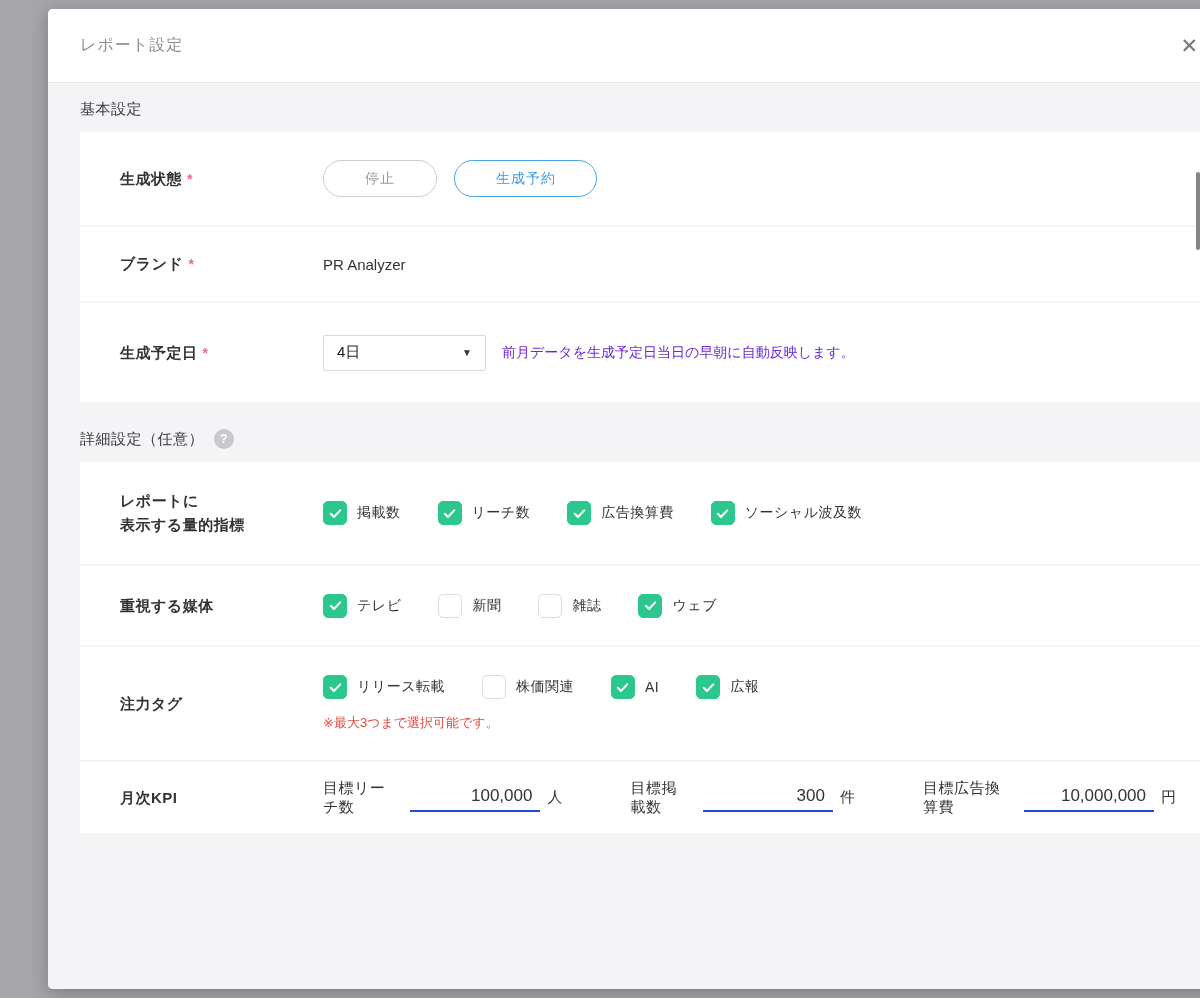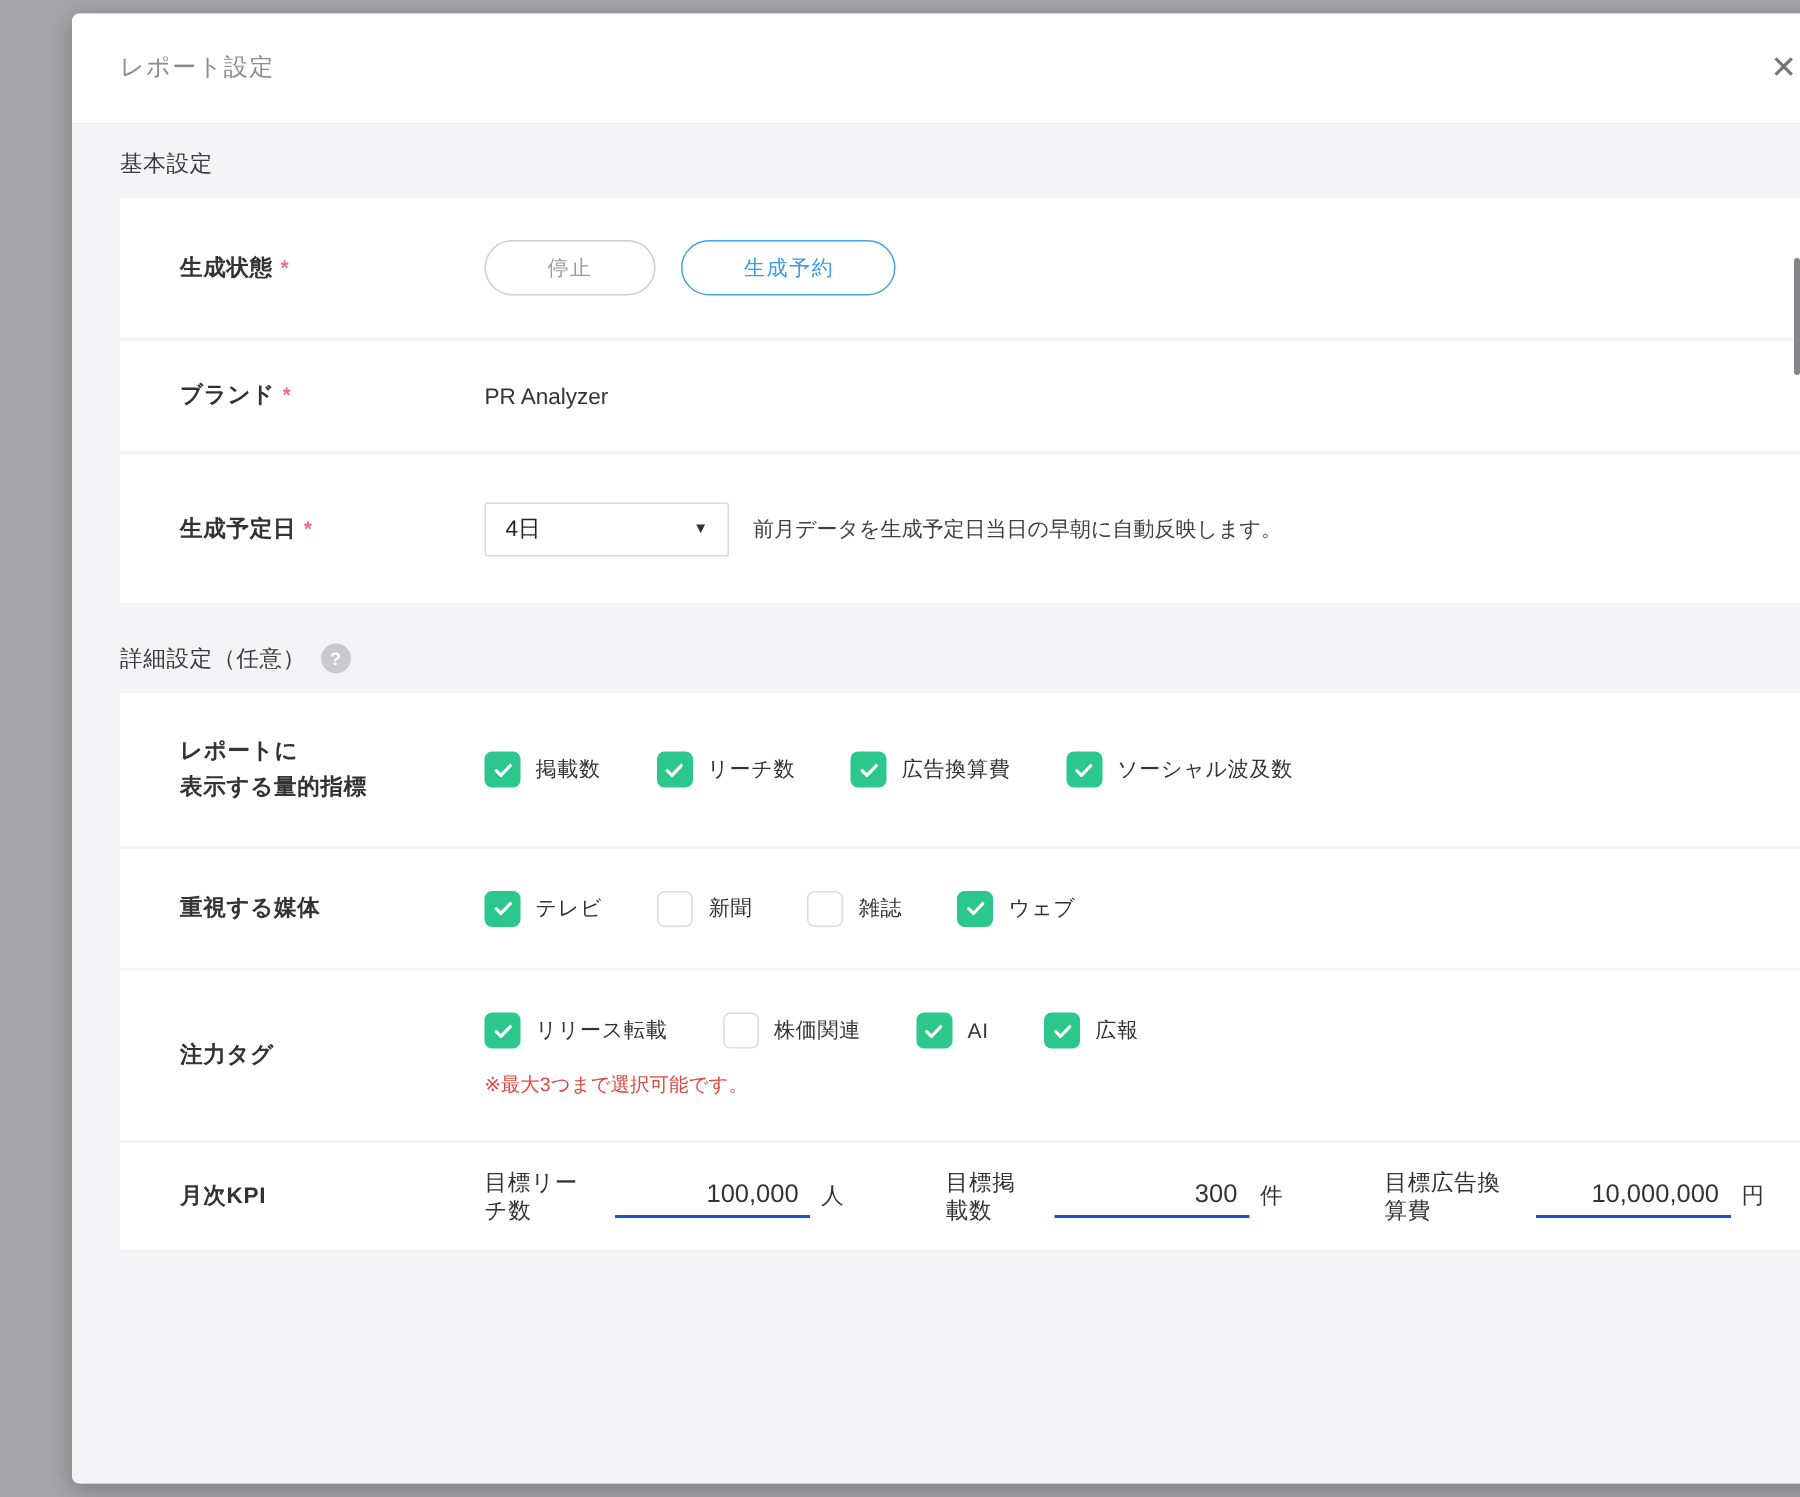--- a/index.html
+++ b/index.html
@@ -61,21 +61,21 @@
   
   .brand-value { font-size:15px; color:#333; }
   
   .select-box {
     width:163px; height:34px; background:#fff; border:1px solid #d9d9de;
     border-radius:2px; padding:17px 13px; display:flex; align-items:center;
     justify-content:space-between; cursor:pointer;
   }
   .select-value { font-size:15px; color:#222; }
   .select-caret { font-size:10px; color:#333; }
-  .field-note { font-size:14px; color:#404040; margin-left:16px; }
+  .field-note { font-size:14px; color:#6d28d9; margin-left:16px; }
   
   .cb-group { display:flex; align-items:center; flex-wrap:wrap; }
   .cb-item { display:flex; align-items:center; margin-right:37px; cursor:pointer; }
   .cb {
     width:24px; height:24px; border-radius:5px; background:#fff;
     border:1px solid #dcdce0; margin-right:10px; position:relative;
     display:inline-flex; align-items:center; justify-content:center;
   }
   .cb svg { width:15px; height:15px; visibility:hidden; }
   .cb.checked { background:#2bc78d; border-color:#2bc78d; }

